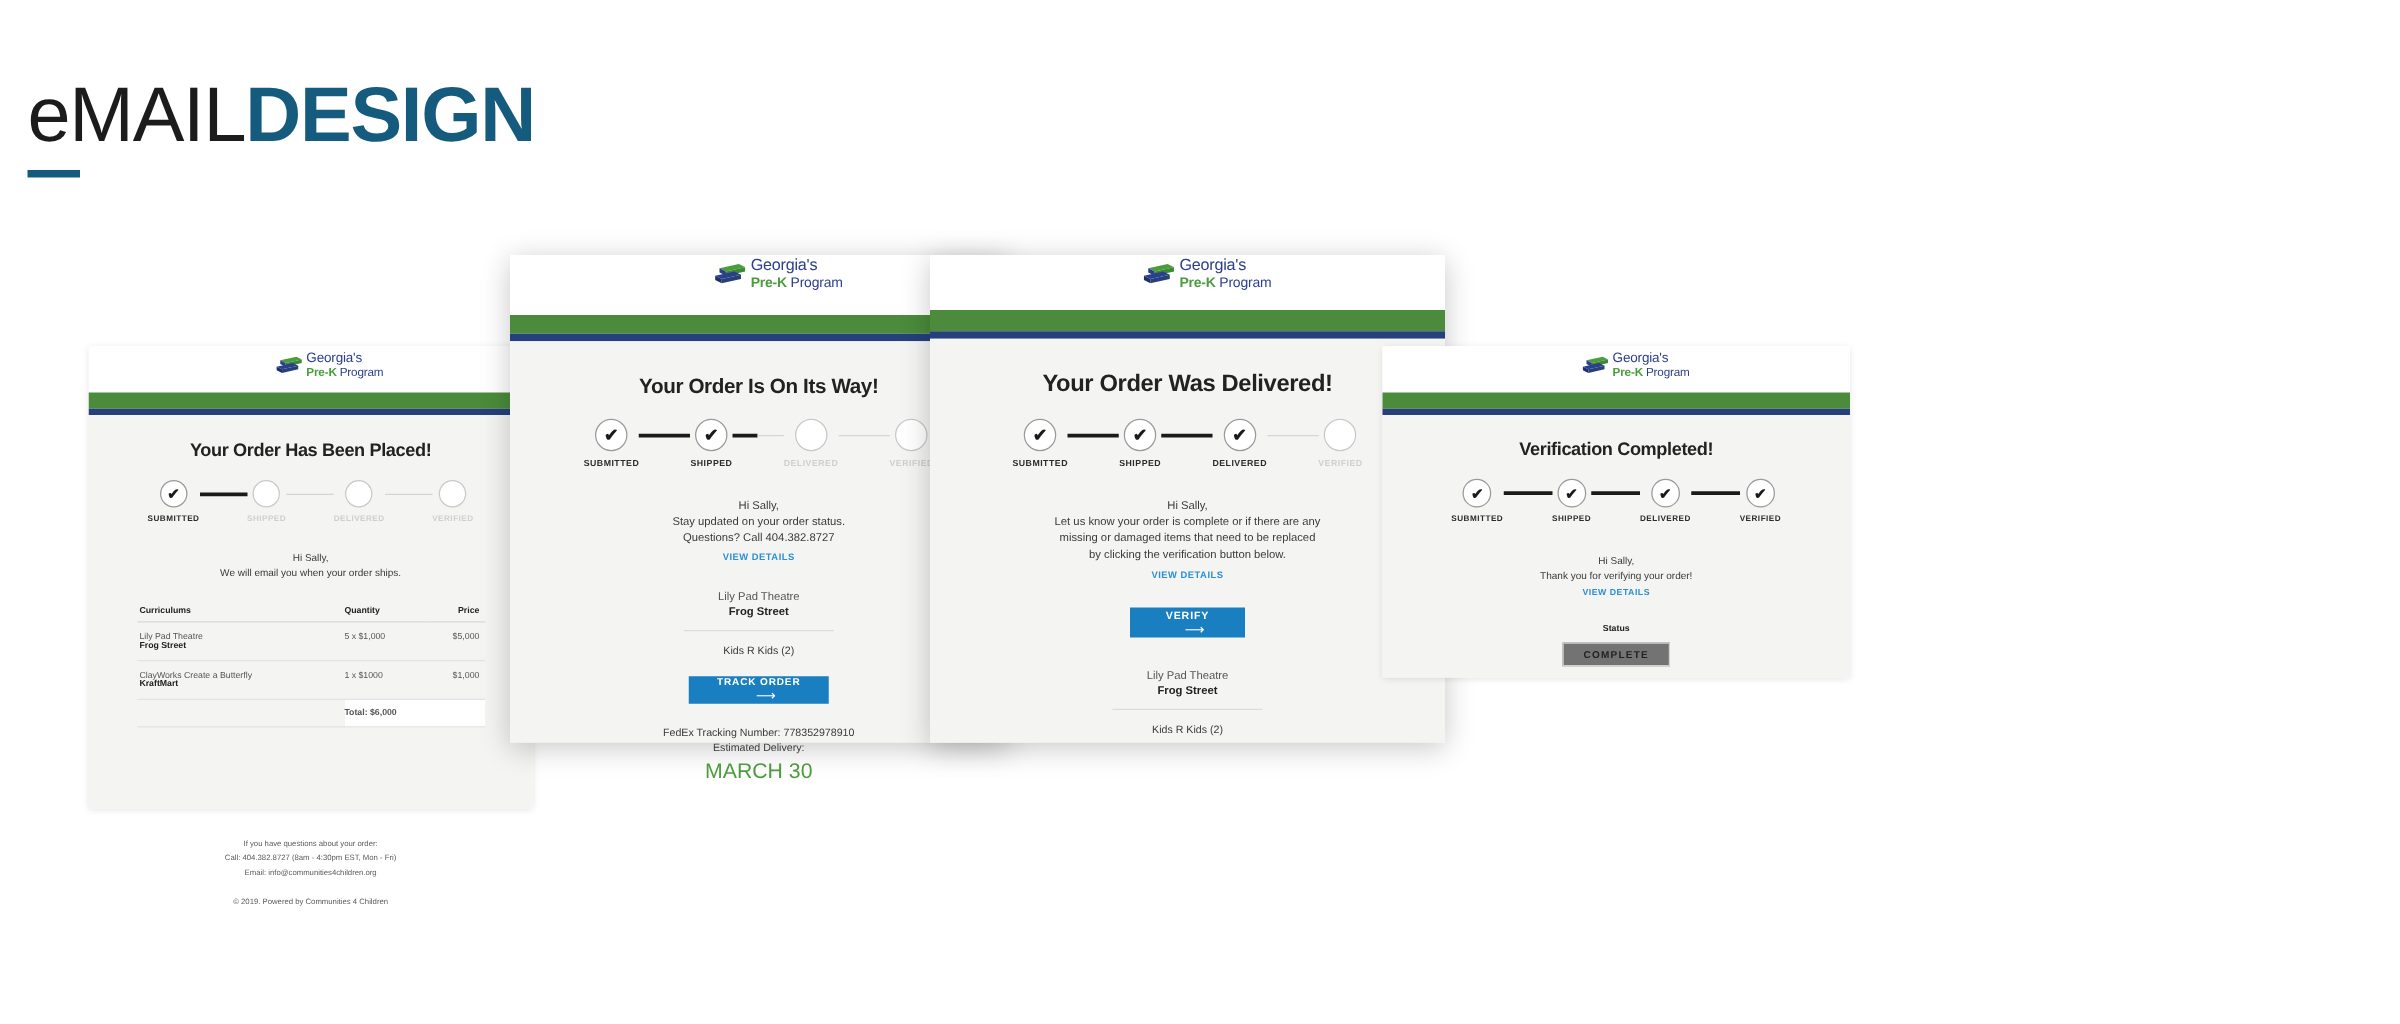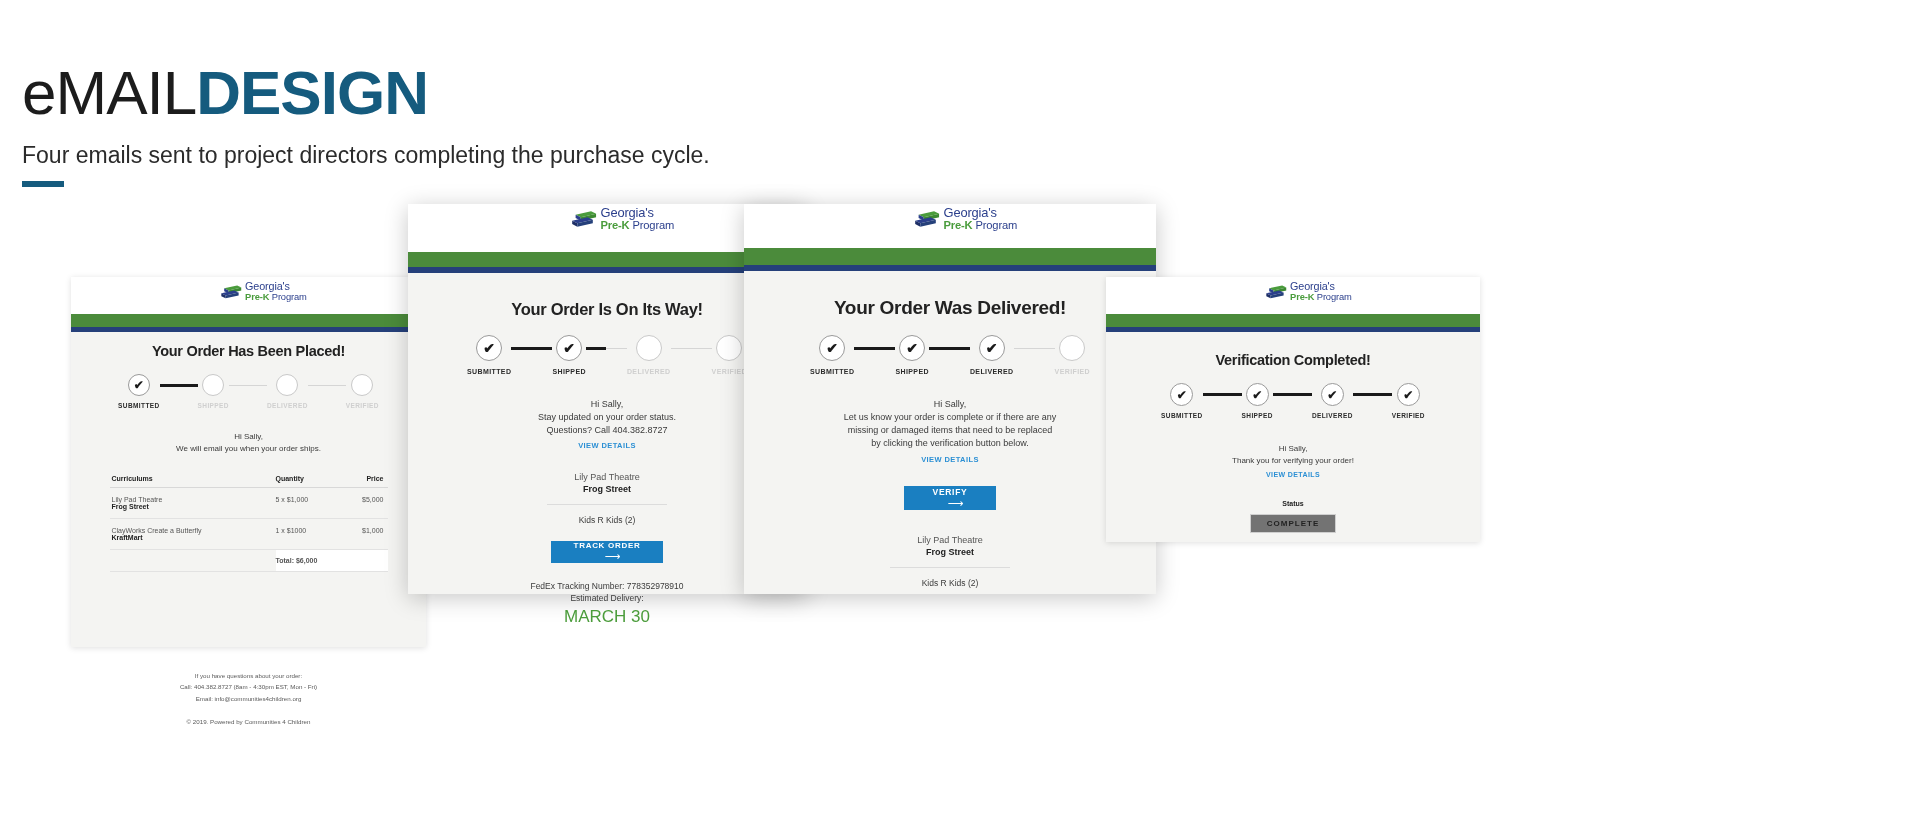--- a/index.html
+++ b/index.html
@@ -68,21 +68,20 @@
 
   .footer-txt { color:#5a5a5a; text-align:center; }
 
   .green-date { color:#4b9c3b; }
 </style>
 </head>
 <body>
 
 <div class="page-header">
   <div class="title"><span>eMAIL</span><span class="bold">DESIGN</span></div>
-  <div class="subtitle">Four emails sent to project directors completing the purchase cycle.</div>
   <div class="rule"></div>
 </div>
 
 <div class="card behind" style="left:71px; top:277px; width:355px; height:370px;">
   <div class="logo-area" style="height:37px;">
     <div class="logo" style="transform:scale(.72); transform-origin:center;">
       <svg width="30" height="24" viewBox="0 0 30 24">
         <polygon points="6,7 24,3 30,6 12,10" fill="#4a9c3c"></polygon>
         <polygon points="6,7 12,10 12,14 6,11" fill="#2b3f8c"></polygon>
         <polygon points="12,10 30,6 30,10 12,14" fill="#3d8a32"></polygon>
@@ -92,21 +91,21 @@
       </svg>
       <div class="logo-text">
         <div class="logo-line1" style="font-size:15px;">Georgia's</div>
         <div class="logo-line2" style="font-size:13px;margin-top:1px;"><span class="logo-prek">Pre-K</span> <span class="logo-prog">Program</span></div>
       </div>
     </div>
   </div>
   <div class="bar-green" style="height:13px;"></div>
   <div class="bar-navy" style="height:5px;"></div>
 
-  <div class="body-area" style="height:315px; padding-top:11px;">
+  <div class="body-area" style="height:315px; padding-top:21px;">
     <div class="email-title" style="font-size:14.5px;">Your Order Has Been Placed!</div>
 
     <div class="stepper" style="margin-top:15px;">
       <div class="step">
         <div class="circle done" style="width:22px;height:22px;">
           <span class="check" style="font-size:12px;">✔</span>
         </div>
         <div class="step-label" style="font-size:6.5px;margin-top:6px;">SUBMITTED</div>
       </div>
       <div class="connector done" style="width:38px;height:2.5px;margin-top:10px;"></div>

